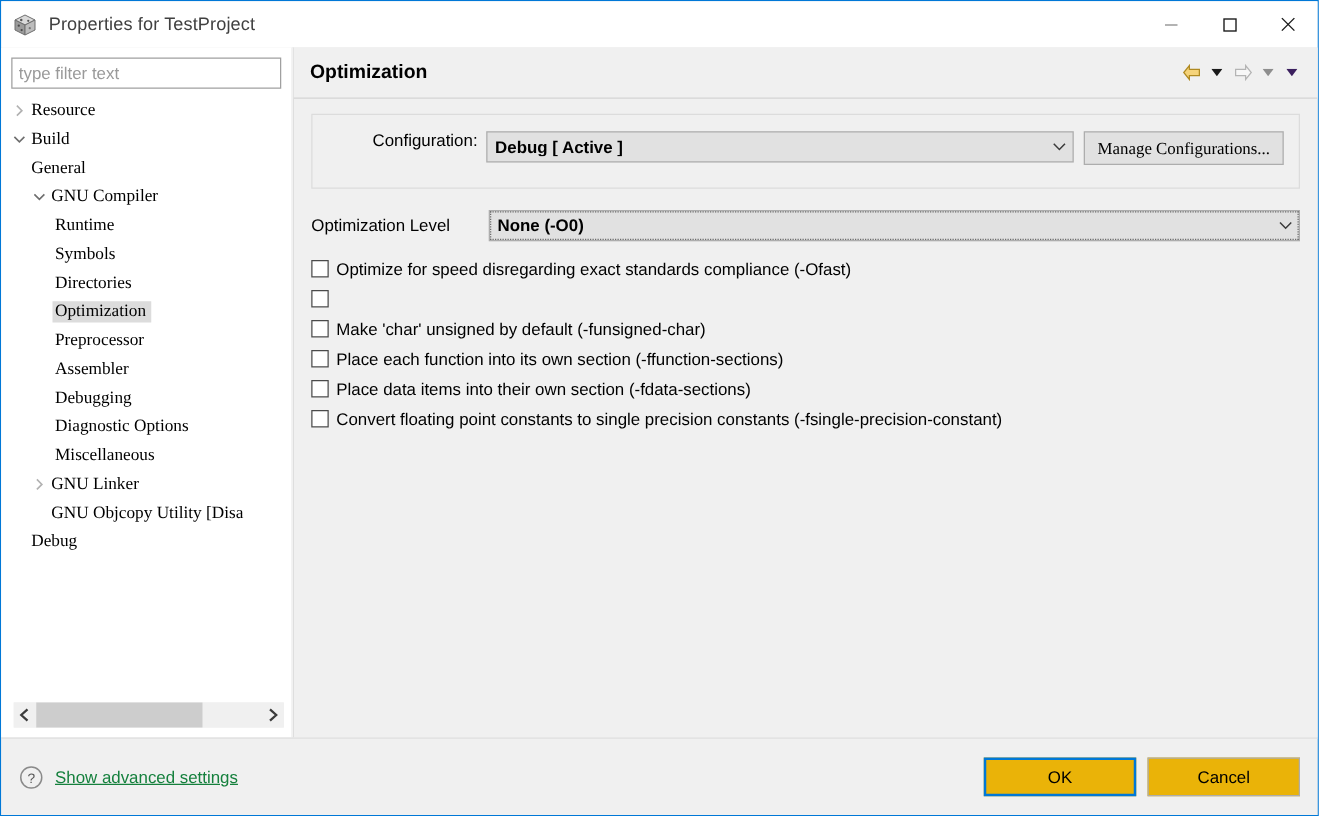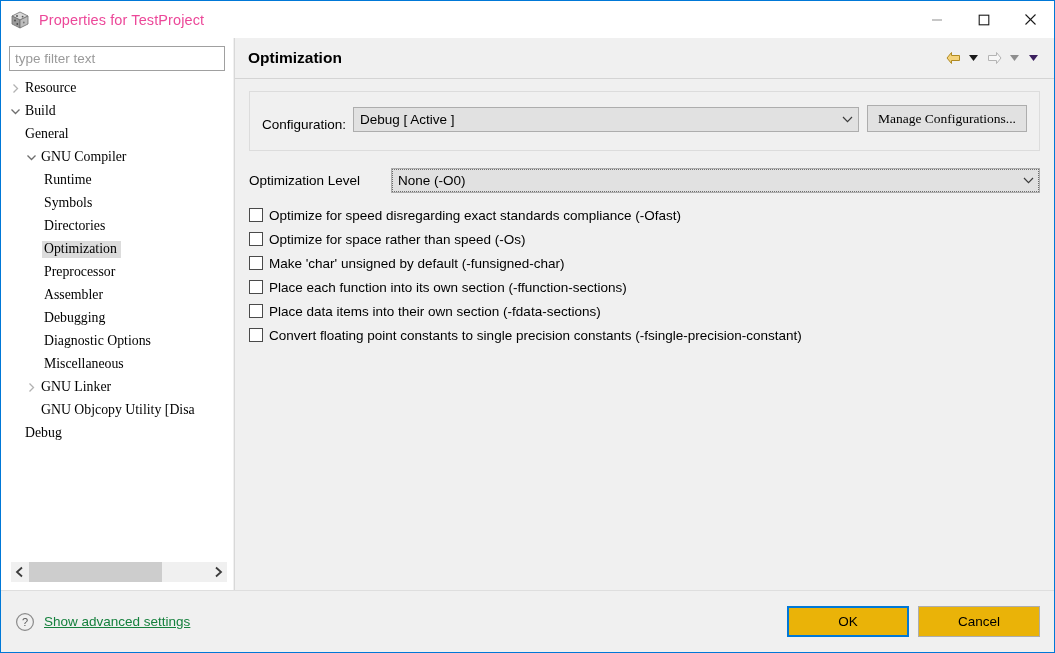--- a/index.html
+++ b/index.html
@@ -42,21 +42,21 @@
     width: 20px;
     height: 20px;
     margin-left: 9px;
     margin-right: 9px;
     flex: 0 0 auto;
     position: relative;
   }
   .app-icon svg { display: block; }
   .title-text {
     font-size: 14.5px;
-    color: #ec4899;
+    color: #404040;
     letter-spacing: 0.1px;
   }
   .win-controls {
     position: absolute;
     right: 0; top: 0;
     height: 37px;
     display: flex;
   }
   .win-btn {
     width: 47px;
@@ -229,39 +229,41 @@
 
   
   .config-group {
     border: 1px solid #dcdcdc;
     background: #f0f0f0;
     padding: 13px 12px 18px 12px;
     margin-bottom: 17px;
   }
   .config-row {
     display: flex;
-    align-items: flex-end;
+    align-items: flex-start;
+    margin-left: 36px;
   }
   .config-label {
     font-size: 13.5px;
     color: #000000;
     margin-right: 7px;
     white-space: nowrap;
   }
   .combo {
     position: relative;
     flex: 1 1 auto;
     height: 25px;
     background: #e1e1e1;
     border: 1px solid #adadad;
     display: flex;
     align-items: center;
     box-sizing: border-box;
     cursor: default;
     min-width: 0;
+    font-weight: bold;
   }
   .combo-value {
     font-size: 13.5px;
     color: #000000;
     padding-left: 6px;
     white-space: nowrap;
     overflow: hidden;
     flex: 1 1 auto;
   }
   .combo-arrow {
@@ -577,21 +579,20 @@
           </div>
         </div>
 
         <div class="cb-list" id="options-root">
             <div class="cb-row">
               <span class="cb-box"></span>
               <span class="cb-label">Optimize for speed disregarding exact standards compliance (-Ofast)</span>
             </div>
             <div class="cb-row">
               <span class="cb-box"></span>
-              <span class="cb-label">Optimize for space rather than speed (-Os)</span>
             </div>
             <div class="cb-row">
               <span class="cb-box"></span>
               <span class="cb-label">Make 'char' unsigned by default (-funsigned-char)</span>
             </div>
             <div class="cb-row">
               <span class="cb-box"></span>
               <span class="cb-label">Place each function into its own section (-ffunction-sections)</span>
             </div>
             <div class="cb-row">

